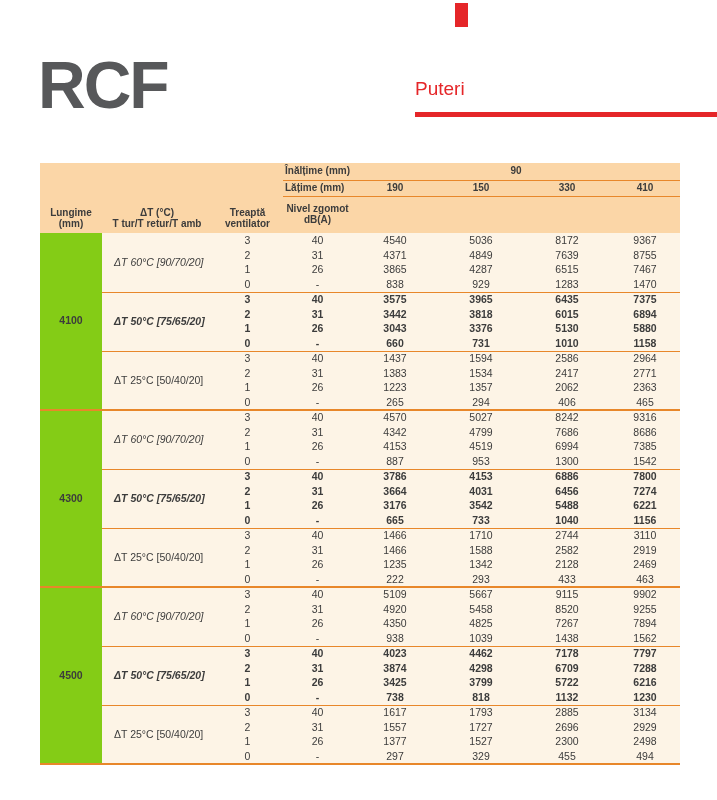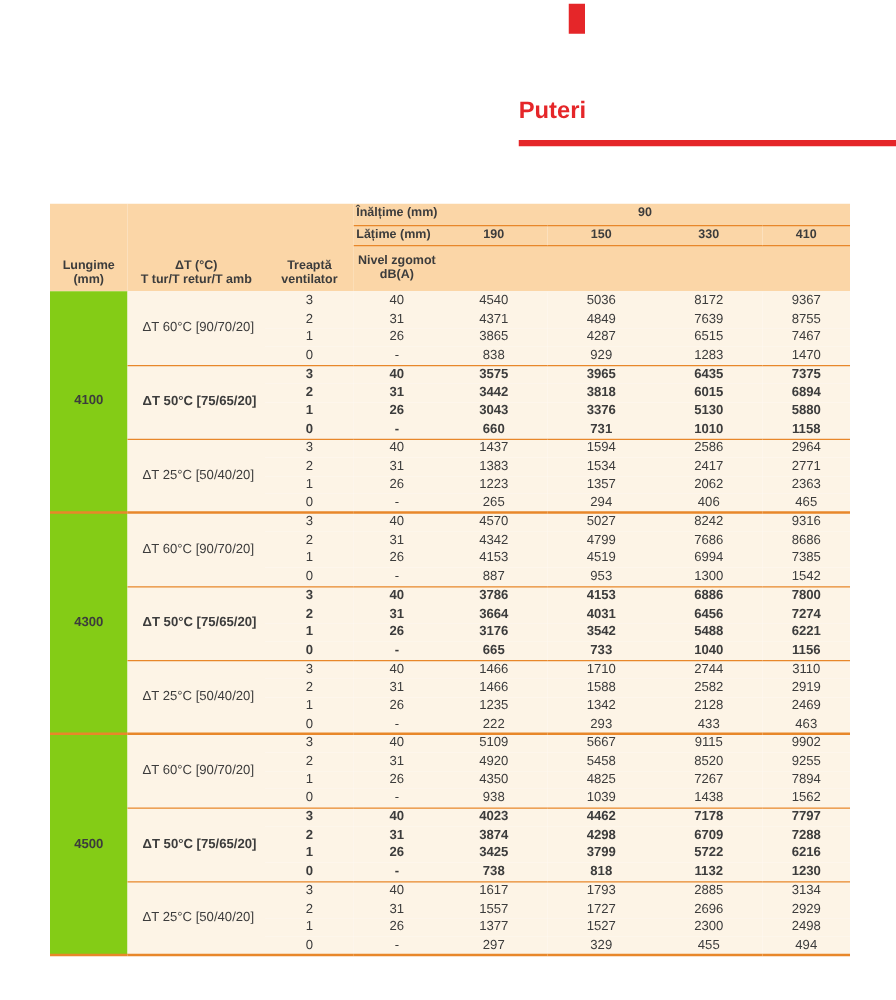--- a/index.html
+++ b/index.html
@@ -9,49 +9,50 @@
     --cream:#fdf4e6;
     --ink:#3c3c3c;
   }
   *{margin:0;padding:0;box-sizing:border-box;}
   body{font-family:"Liberation Sans","DejaVu Sans",sans-serif;background:#fff;}
   .page{position:relative;width:717px;height:800px;background:#fff;overflow:hidden;}
 
   .page-tab{position:absolute;left:455px;top:3px;width:13px;height:24px;background:var(--red);}
   .subtitle{position:absolute;left:42px;top:26px;font-size:17px;color:#8f8f8f;letter-spacing:.2px;}
   .model{position:absolute;left:38px;top:52px;font-size:66px;font-weight:bold;color:#57585a;letter-spacing:-2px;line-height:1;}
-  .section-title{position:absolute;left:415px;top:78px;font-size:19px;font-weight:bold;color:var(--red);}
+  .section-title{position:absolute;left:415px;top:78px;font-size:19px;font-weight:normal;color:var(--red);}
   .red-rule{position:absolute;left:415px;top:112px;width:302px;height:5px;background:var(--red);}
 
   .table-wrap{position:absolute;left:40px;top:163px;width:640px;}
   table{border-collapse:collapse;table-layout:fixed;width:640px;}
   col.c-lung{width:62px;} col.c-dt{width:110px;} col.c-tr{width:71px;} col.c-niv{width:69px;}
   col.c-v1{width:86px;} col.c-v2{width:86px;} col.c-v3{width:86px;} col.c-v4{width:70px;}
 
   td{height:14.75px;padding:0;font-size:10.5px;line-height:1.05;text-align:center;
      color:var(--ink);background:var(--cream);white-space:nowrap;vertical-align:middle;}
   thead td{background:var(--peach);font-weight:bold;font-size:10px;text-align:center;}
   thead tr.hr1 td{height:17px;} thead tr.hr2 td{height:16px;} thead tr.hr3 td{height:37px;}
   thead td.bb{border-bottom:1px solid var(--orange);}
   thead td.left{text-align:left;padding-left:2px;}
   thead td.corner{vertical-align:bottom;padding-bottom:4px;}
 
   td.lungime{background:#84cc16;font-weight:bold;border-bottom:2px solid var(--orange);}
   td.dt-cell{text-align:left;padding-left:12px;}
-  td.dt-thin{border-bottom:1px solid var(--orange);}
+  td.dt-thin{border-bottom:1px solid var(--orange);font-style:italic;}
   td.dt-thick{border-bottom:2px solid var(--orange);}
   tr.bold td{font-weight:bold;}
   tr.block-end td{border-bottom:1px solid var(--orange);}
   tr.group-end td{border-bottom:2px solid var(--orange);}
 </style>
 </head>
 <body>
 
 <div class="page">
   <div class="page-tab"></div>
+  <div class="model">RCF</div>
   <div class="section-title">Puteri</div>
   <div class="red-rule"></div>
 
   <div class="table-wrap">
     <table>
       <colgroup>
         <col class="c-lung">
           <col class="c-dt">
           <col class="c-tr">
           <col class="c-niv">

